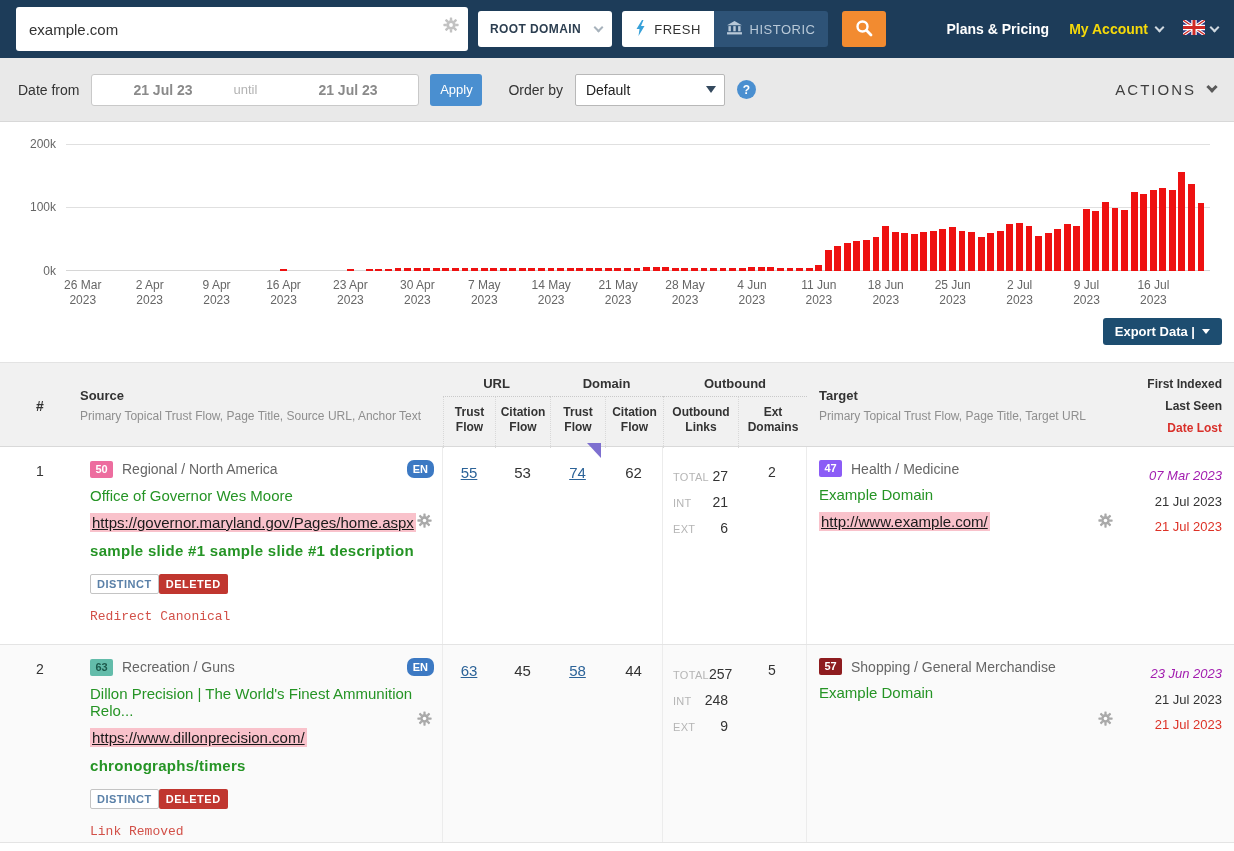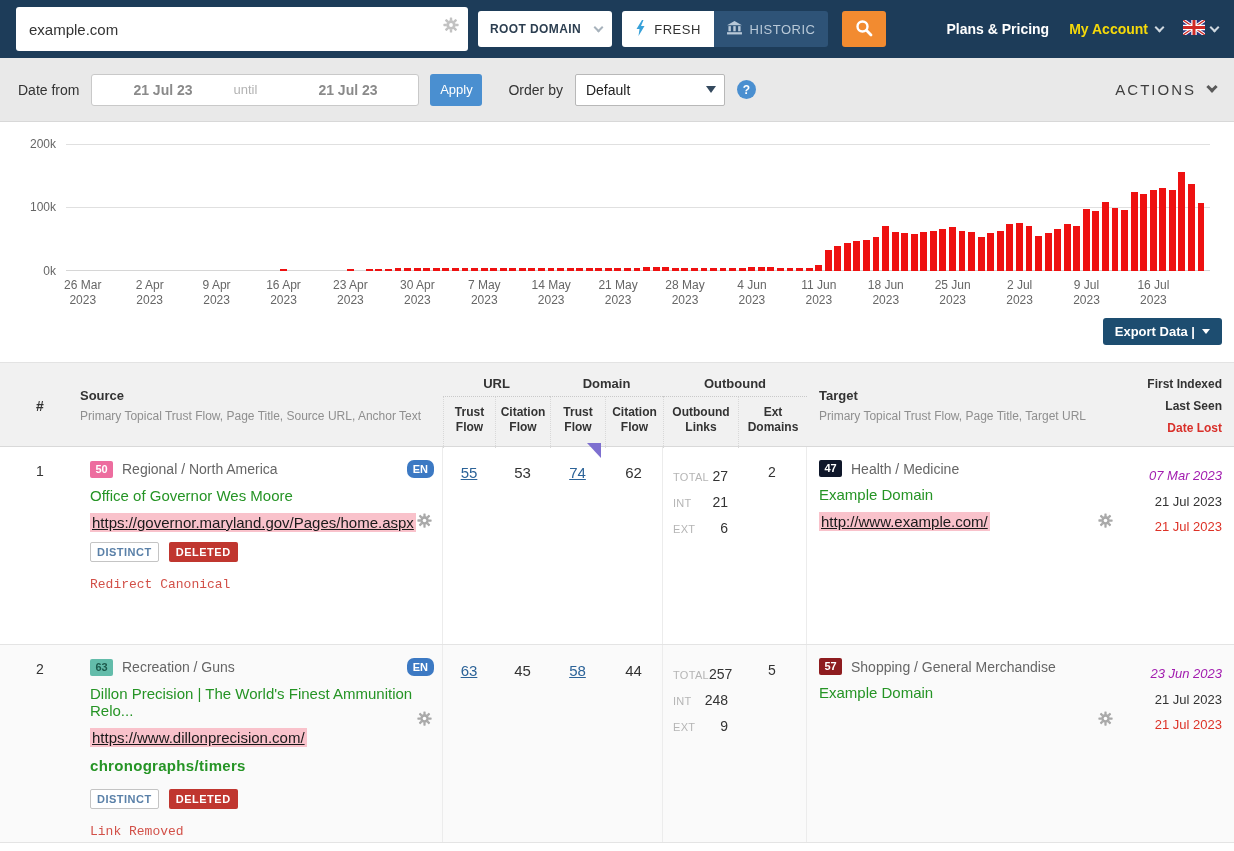--- a/index.html
+++ b/index.html
@@ -128,21 +128,21 @@
            border-radius:2px; font-size:11px; font-weight:bold; padding:0 2px; }
   .topic { font-size:14px; color:#666; }
   .en-badge { margin-left:auto; background:#3c79c3; color:#fff; font-size:11px;
            font-weight:bold; border-radius:7px; padding:3px 6px; }
   .page-title { color:#259425; font-size:15px; margin-bottom:10px; }
   .url-line { margin-bottom:10px; }
   .hl-url { background:#f9c2cb; color:#1a1a1a; font-size:15px; text-decoration:underline;
            cursor:pointer; padding:1px 2px; }
   .anchor { color:#259425; font-weight:bold; font-size:15px; letter-spacing:.3px;
            margin-bottom:15px; }
-  .flags { display:flex; gap:10px; margin-bottom:15px; }
+  .flags { display:flex; margin-bottom:15px; }
   .flag-distinct { border:1px solid #c4c4c4; color:#5a80a8; background:#fff; font-size:11px;
            font-weight:bold; padding:3px 6px; border-radius:2px; letter-spacing:.5px; }
   .flag-deleted { background:#c0362f; color:#fff; font-size:11px; font-weight:bold;
            padding:4px 7px; border-radius:2px; letter-spacing:.5px; }
   .link-status { font-family:"Liberation Mono",monospace; color:#d25048; font-size:13px; }
   .gear-abs { position:absolute; right:10px; top:66px; cursor:pointer; }
   .domain-marker { position:absolute; left:587px; top:-4px; width:14px; height:15px;
            background:#7e70d0; clip-path:polygon(0 0,100% 0,100% 100%); }
   .hidden-defs { position:absolute; width:0; height:0; overflow:hidden; }
 </style>
@@ -464,20 +464,21 @@
     <div class="row grid-cols">
       <div class="cell-num">1</div>
       <div class="cell-source">
         <div class="src-line1">
           <span class="tf-badge" style="background-color: rgb(237, 109, 159); color: rgb(255, 255, 255);">50</span>
           <span class="topic">Regional / North America</span>
           <span class="en-badge">EN</span>
         </div>
         <div class="page-title">Office of Governor Wes Moore</div>
         <div class="url-line"><span class="hl-url">https://governor.maryland.gov/Pages/home.aspx</span></div>
+        <div class="anchor">sample slide #1 sample slide #1 description</div>
         <div class="flags">
           <span class="flag-distinct">DISTINCT</span>
           <span class="flag-deleted">DELETED</span>
         </div>
         <div class="link-status">Redirect Canonical</div>
         <span class="gear-abs">
           <svg width="15" height="15" viewBox="0 0 16 16" style="color:#a9a9a9">
               <use href="#gear-sym"></use>
             </svg>
         </span>
@@ -496,21 +497,21 @@
             <span class="ob-val">21</span>
           </div>
         <div class="ob-line">
             <span class="ob-key">EXT</span>
             <span class="ob-val">6</span>
           </div>
       </div>
       <div class="cell-extd">2</div>
       <div class="cell-target">
         <div class="src-line1">
-          <span class="tf-badge" style="background-color: #0f172a; color: rgb(255, 255, 255);">47</span>
+          <span class="tf-badge" style="background-color: #8b5cf6; color: rgb(255, 255, 255);">47</span>
           <span class="topic">Health / Medicine</span>
         </div>
         <div class="page-title">Example Domain</div>
         <div class="url-line"><span class="hl-url">http://www.example.com/</span></div>
         <span class="gear-abs" style="right:12px">
           <svg width="15" height="15" viewBox="0 0 16 16" style="color:#a9a9a9">
               <use href="#gear-sym"></use>
             </svg>
         </span>
       </div>

